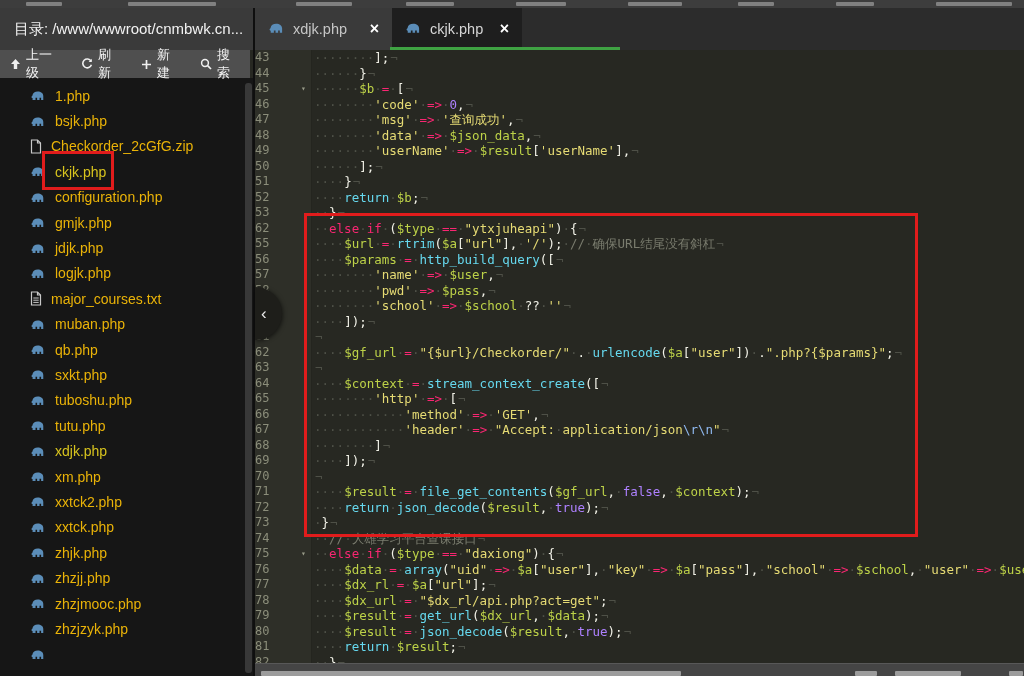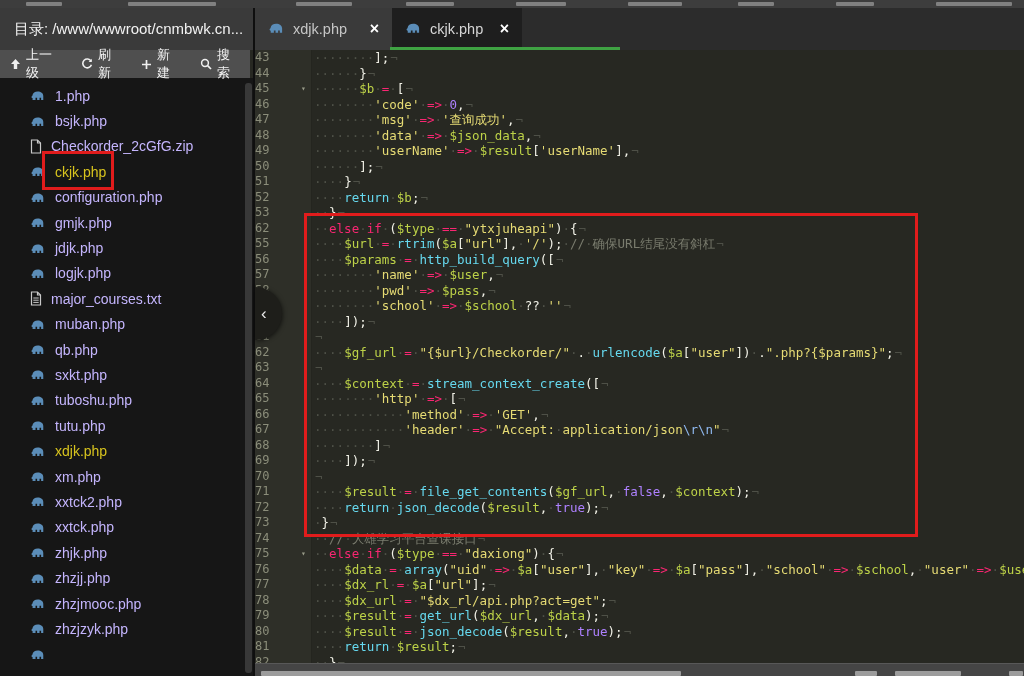--- a/index.html
+++ b/index.html
@@ -14,21 +14,21 @@
   .dirbar{position:absolute;left:0;top:8px;width:253px;height:42px;background:#3a3a3a;color:#f2f2f2;
           font-size:15px;line-height:42px;padding-left:14px;box-sizing:border-box;white-space:nowrap;overflow:hidden;z-index:4}
   .toolbar{position:absolute;left:0;top:50px;width:250px;height:28px;background:#4f4f4f;display:flex;
            align-items:center;color:#f5f5f5;font-size:13px;z-index:4}
   .tbtn{display:flex;align-items:center;gap:5px;padding:0 10px;height:100%;cursor:default}
   .tbtn svg{display:block}
 
   
   .sidebar{position:absolute;left:0;top:78px;width:253px;height:598px;background:#161616;overflow:hidden;z-index:3}
   .filelist{padding-top:5px}
-  .filerow{height:25.4px;display:flex;align-items:center;padding-left:30px;gap:9px;color:#c4b5fd;
+  .filerow{height:25.4px;display:flex;align-items:center;padding-left:30px;gap:9px;color:#eab308;
            font-size:14px;white-space:nowrap}
   .filerow .fic{flex:none;display:flex;align-items:center}
   .filerow.hl{color:var(--hl,#d8c41e)}
   .sb-scroll{position:absolute;left:245px;top:83px;width:7px;height:590px;background:#383838;border-radius:3px;z-index:6}
   .vdiv{position:absolute;left:253px;top:8px;width:2px;height:668px;background:#0f0f0f;z-index:4}
 
   
   .tabbar{position:absolute;left:255px;top:8px;width:769px;height:42px;background:#2c2c2c;display:flex;z-index:4}
   .tab{display:flex;align-items:center;gap:8px;padding:0 13px;font-size:14.5px;color:#c6c6c6;
        background:#3a3a3a;width:137px;box-sizing:border-box}

